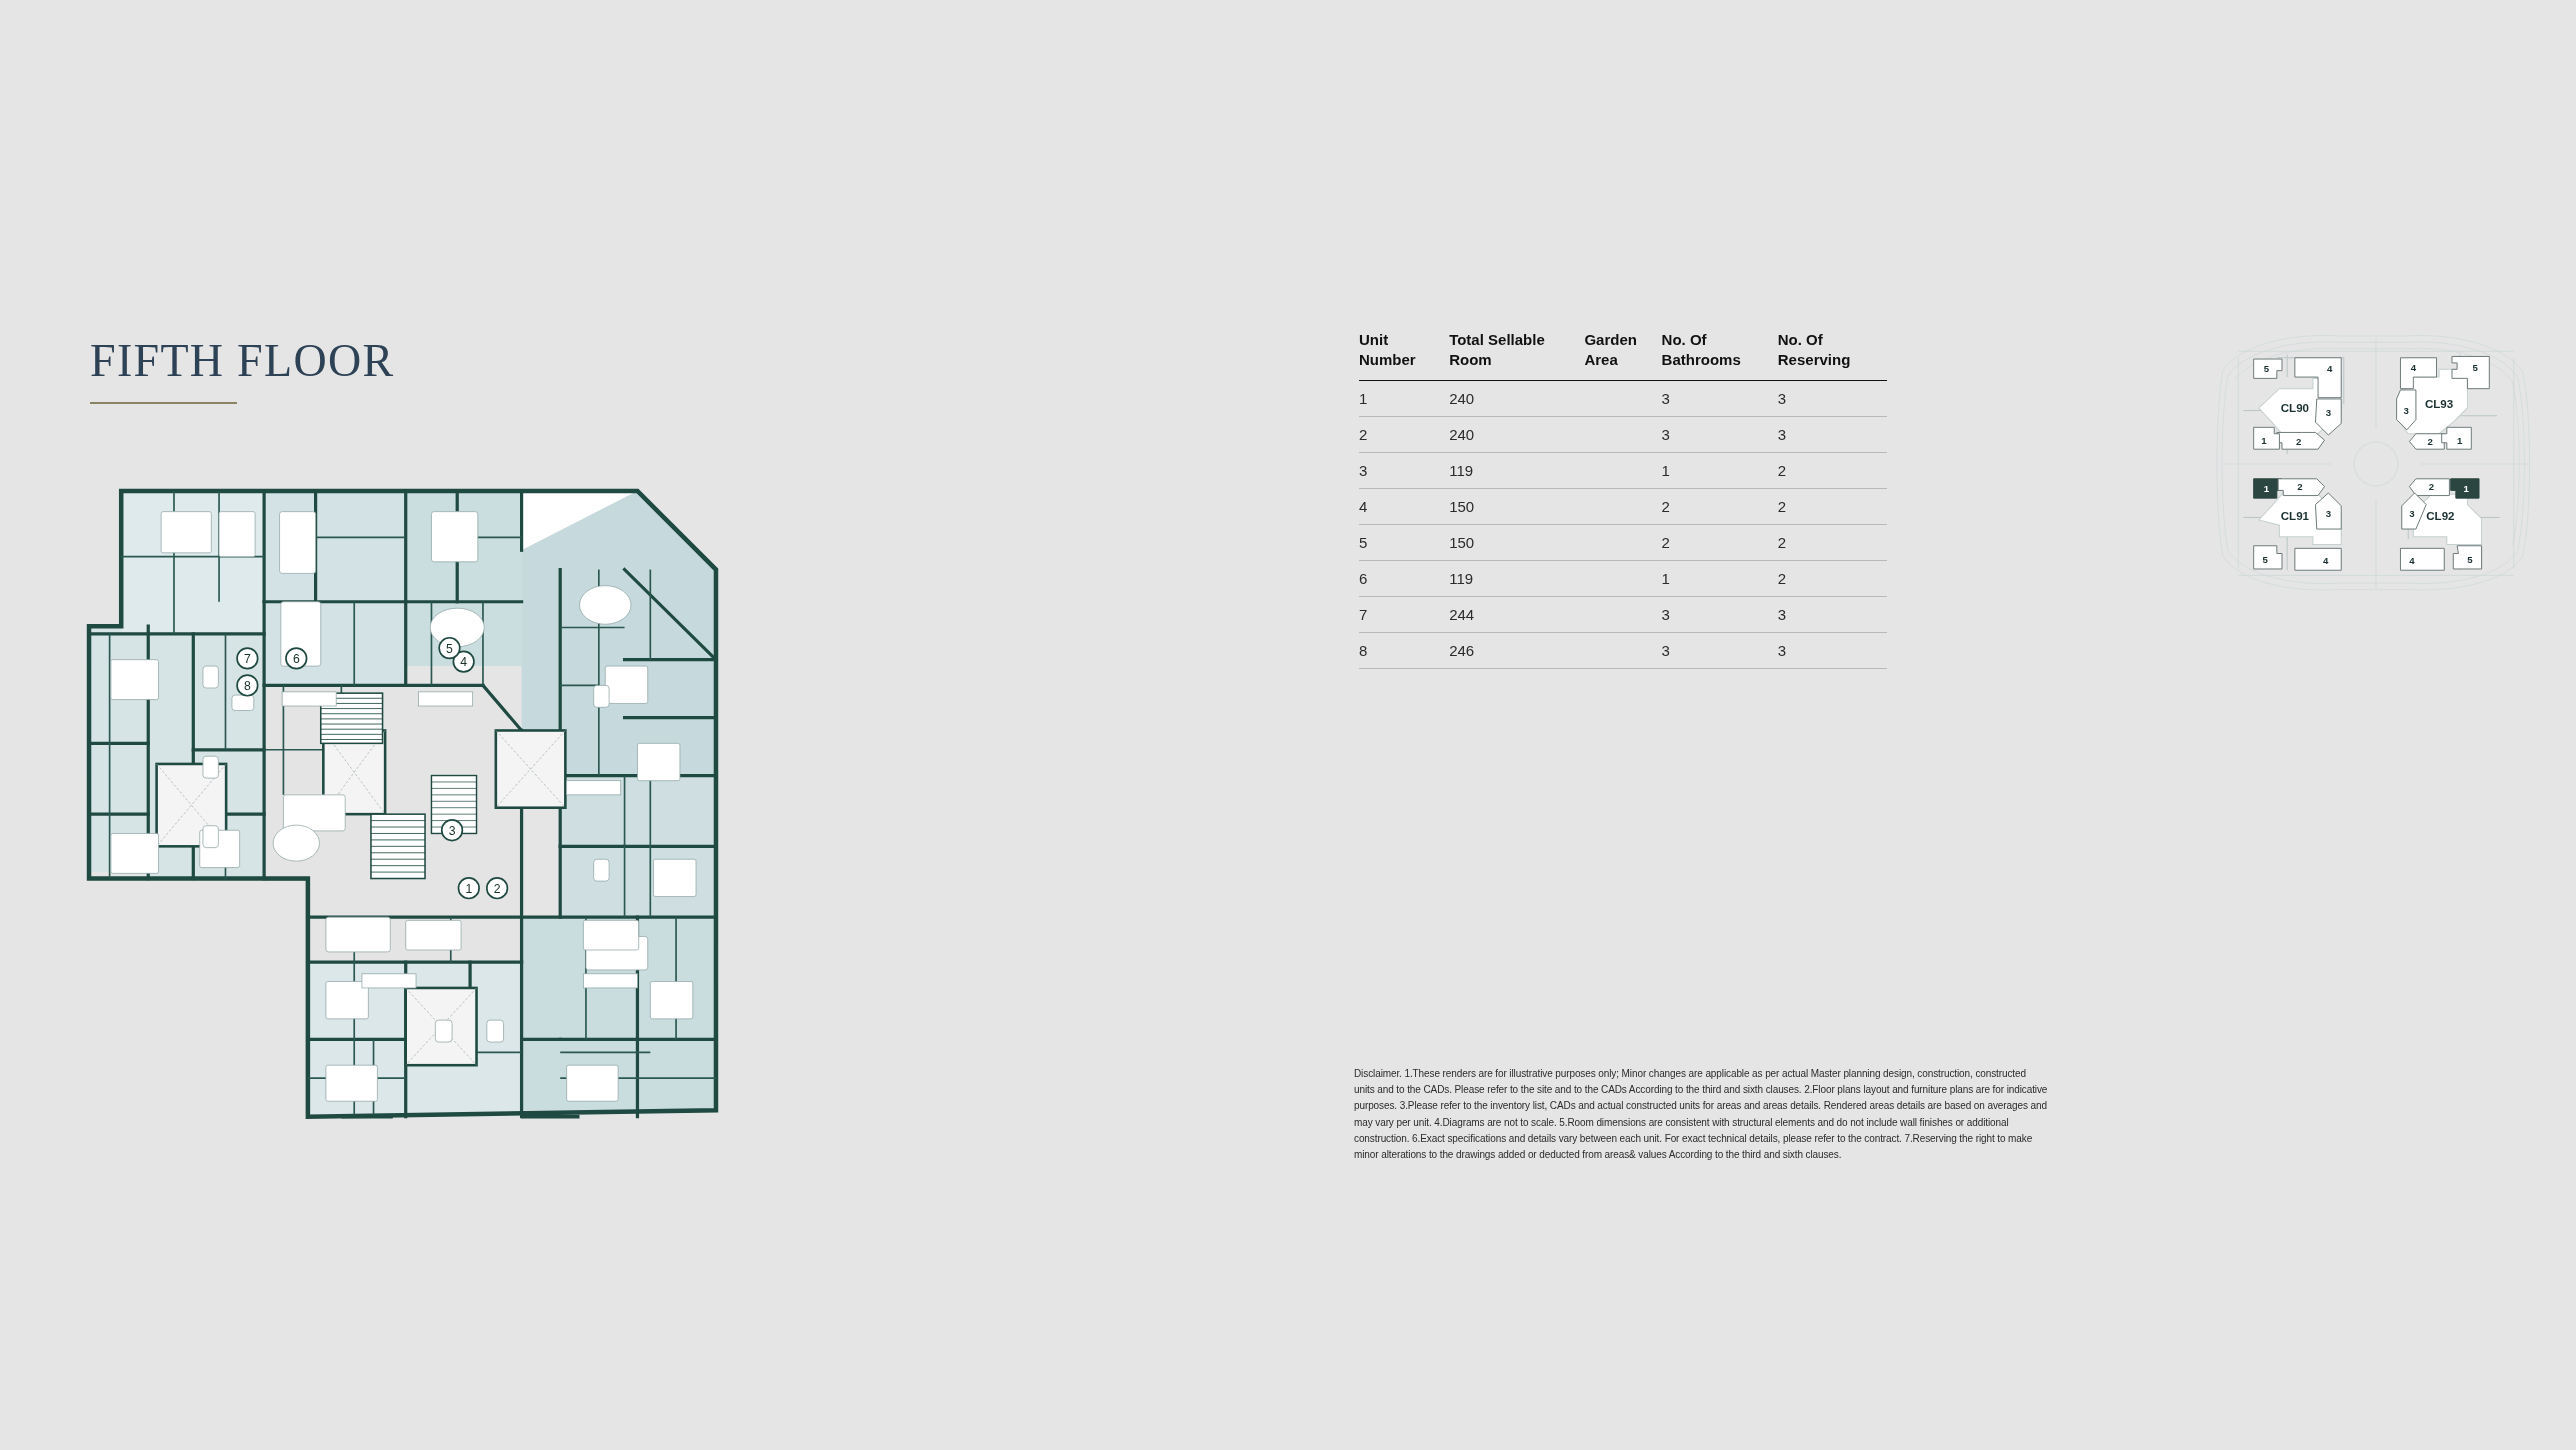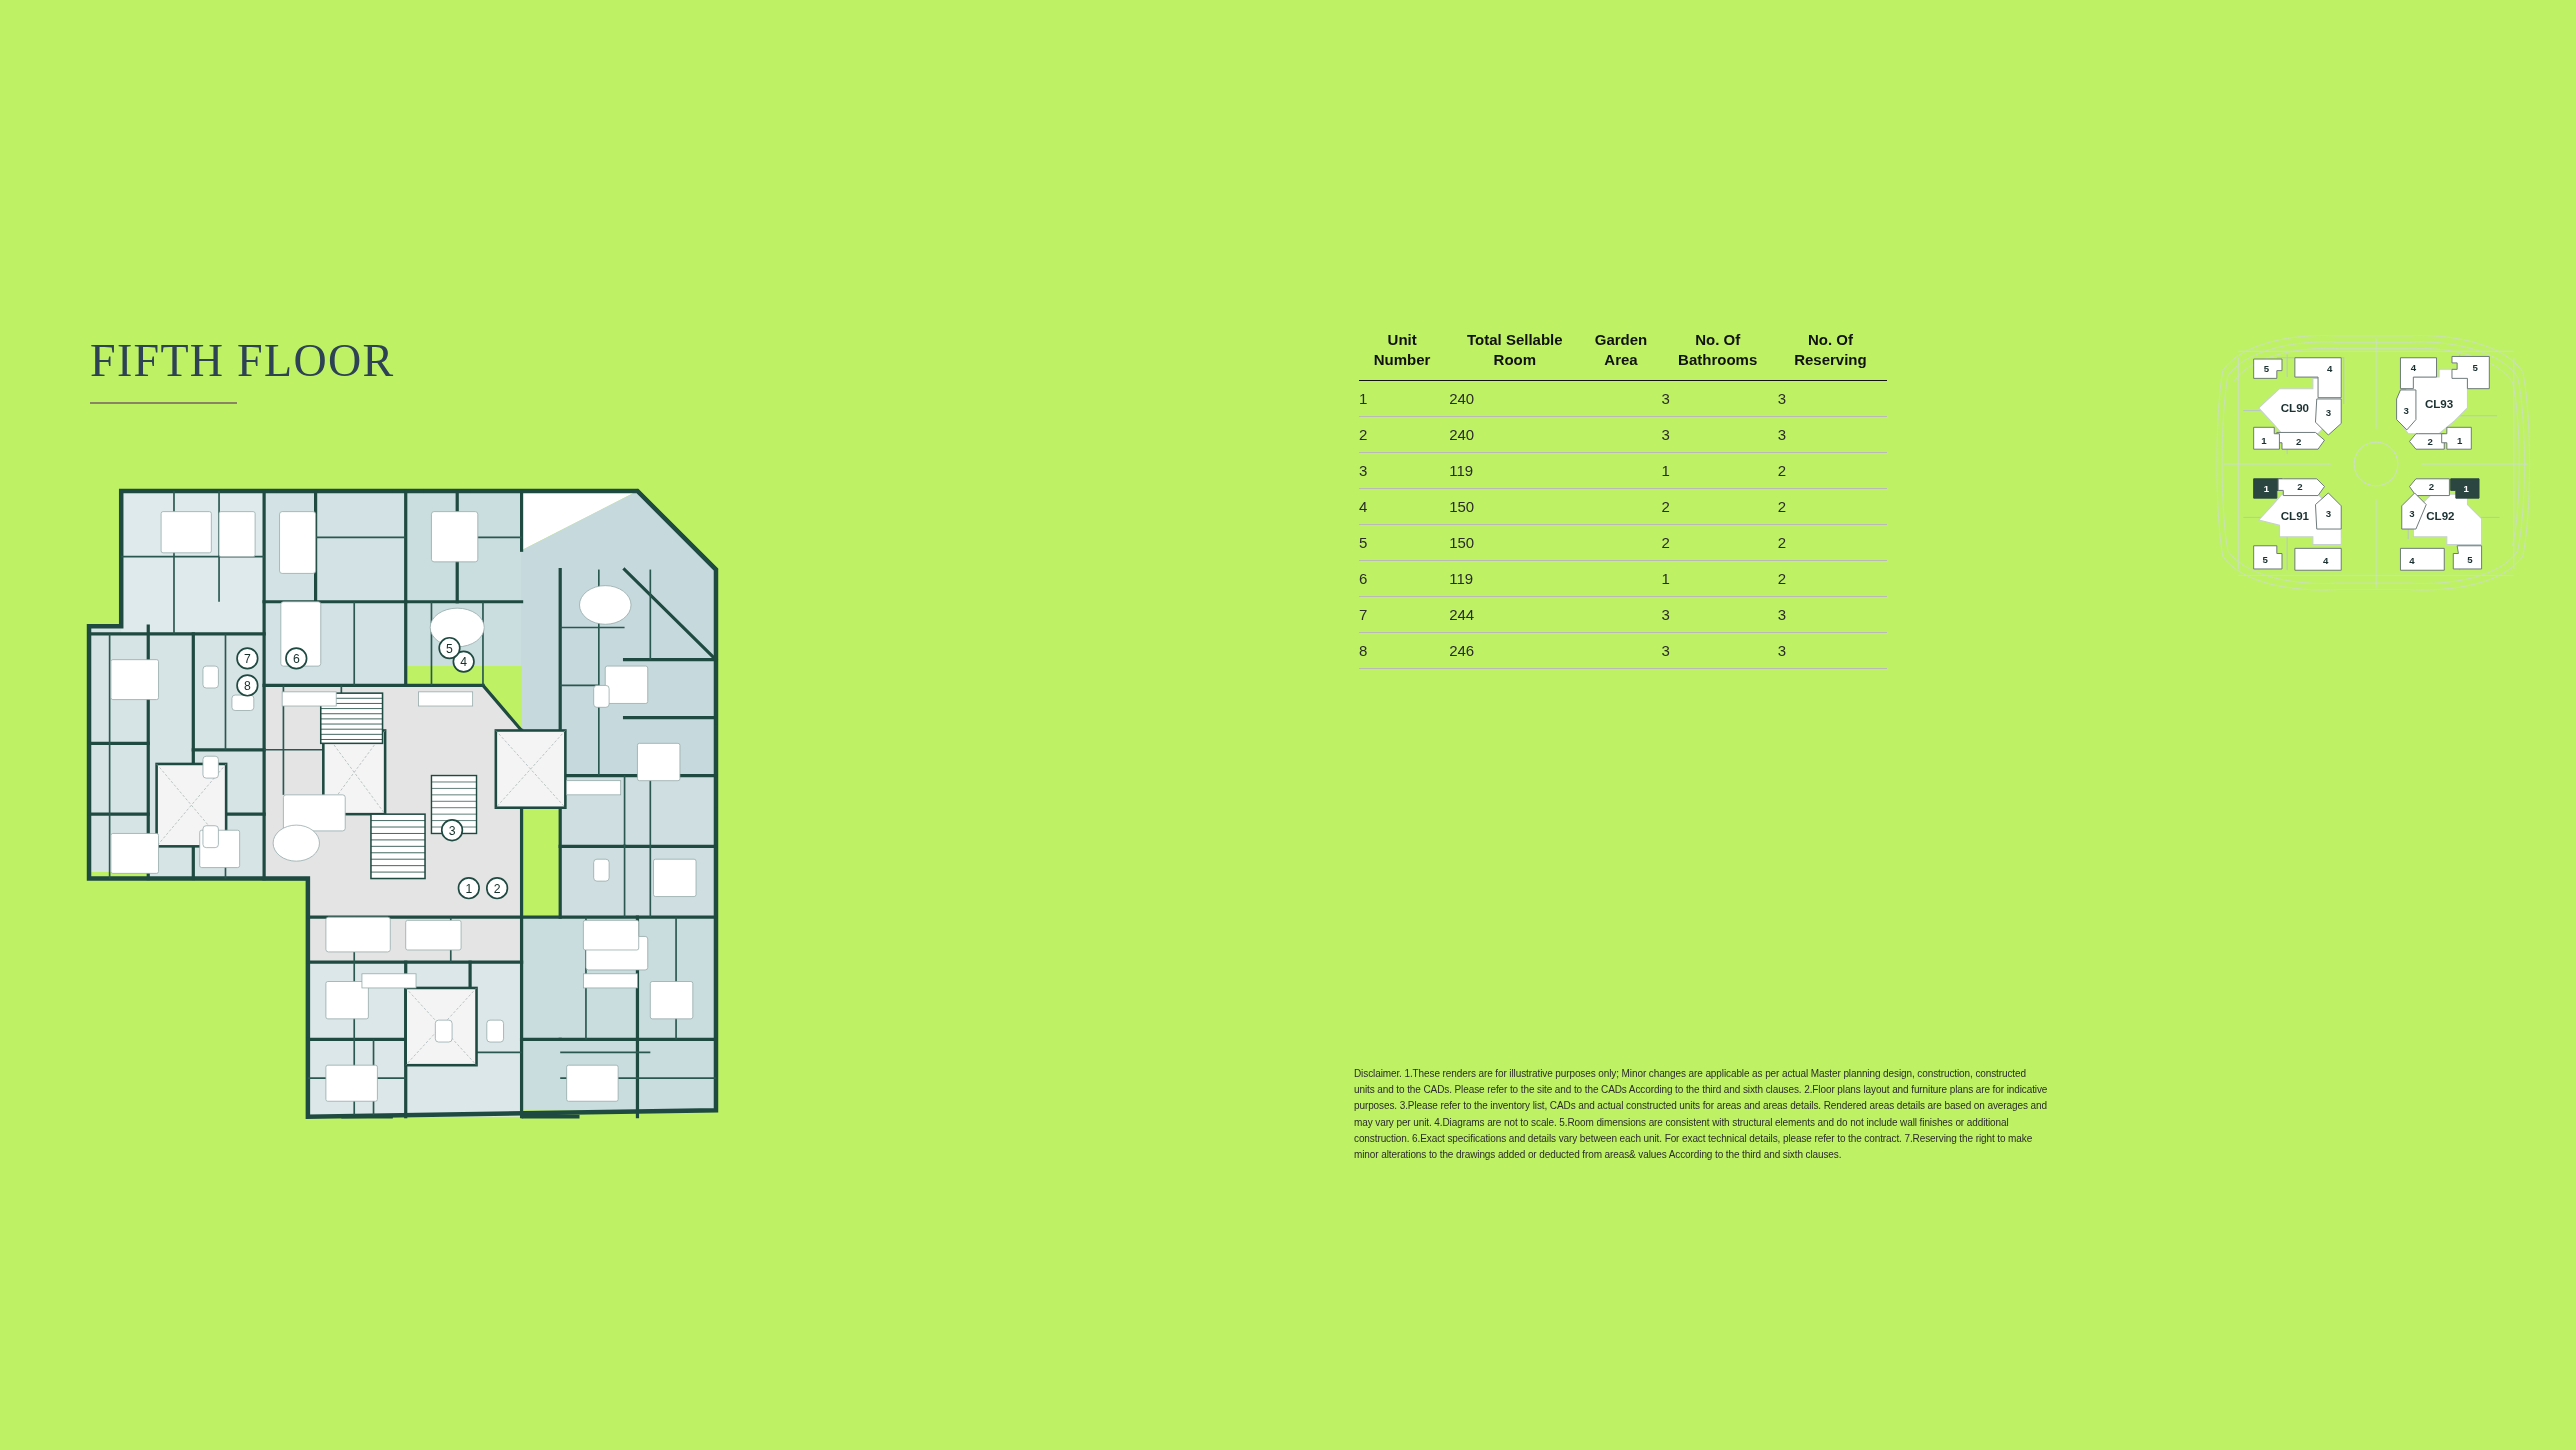--- a/index.html
+++ b/index.html
@@ -8,21 +8,21 @@
     background: #ffffff;
   }
   body {
     font-family: "Liberation Sans", sans-serif;
     -webkit-font-smoothing: antialiased;
   }
   #page {
     position: relative;
     width: 2576px;
     height: 1450px;
-    background: #bef264;
+    background: #e5e5e5;
     overflow: hidden;
   }
 
   
   #title-block {
     position: absolute;
     left: 90px;
     top: 335px;
     width: 451px;
   }
@@ -55,21 +55,21 @@
   
   #unit-table {
     position: absolute;
     left: 1359px;
     top: 330px;
     width: 528px;
     border-collapse: collapse;
     font-family: "Liberation Sans", sans-serif;
   }
   #unit-table th {
-    text-align: center;
+    text-align: left;
     font-size: 15px;
     font-weight: 700;
     color: #111111;
     line-height: 1.35;
     padding: 0 3.9px 9px 0;
     vertical-align: top;
     border-bottom: 1.9px solid #121212;
   }
   #unit-table td {
     font-size: 15px;

